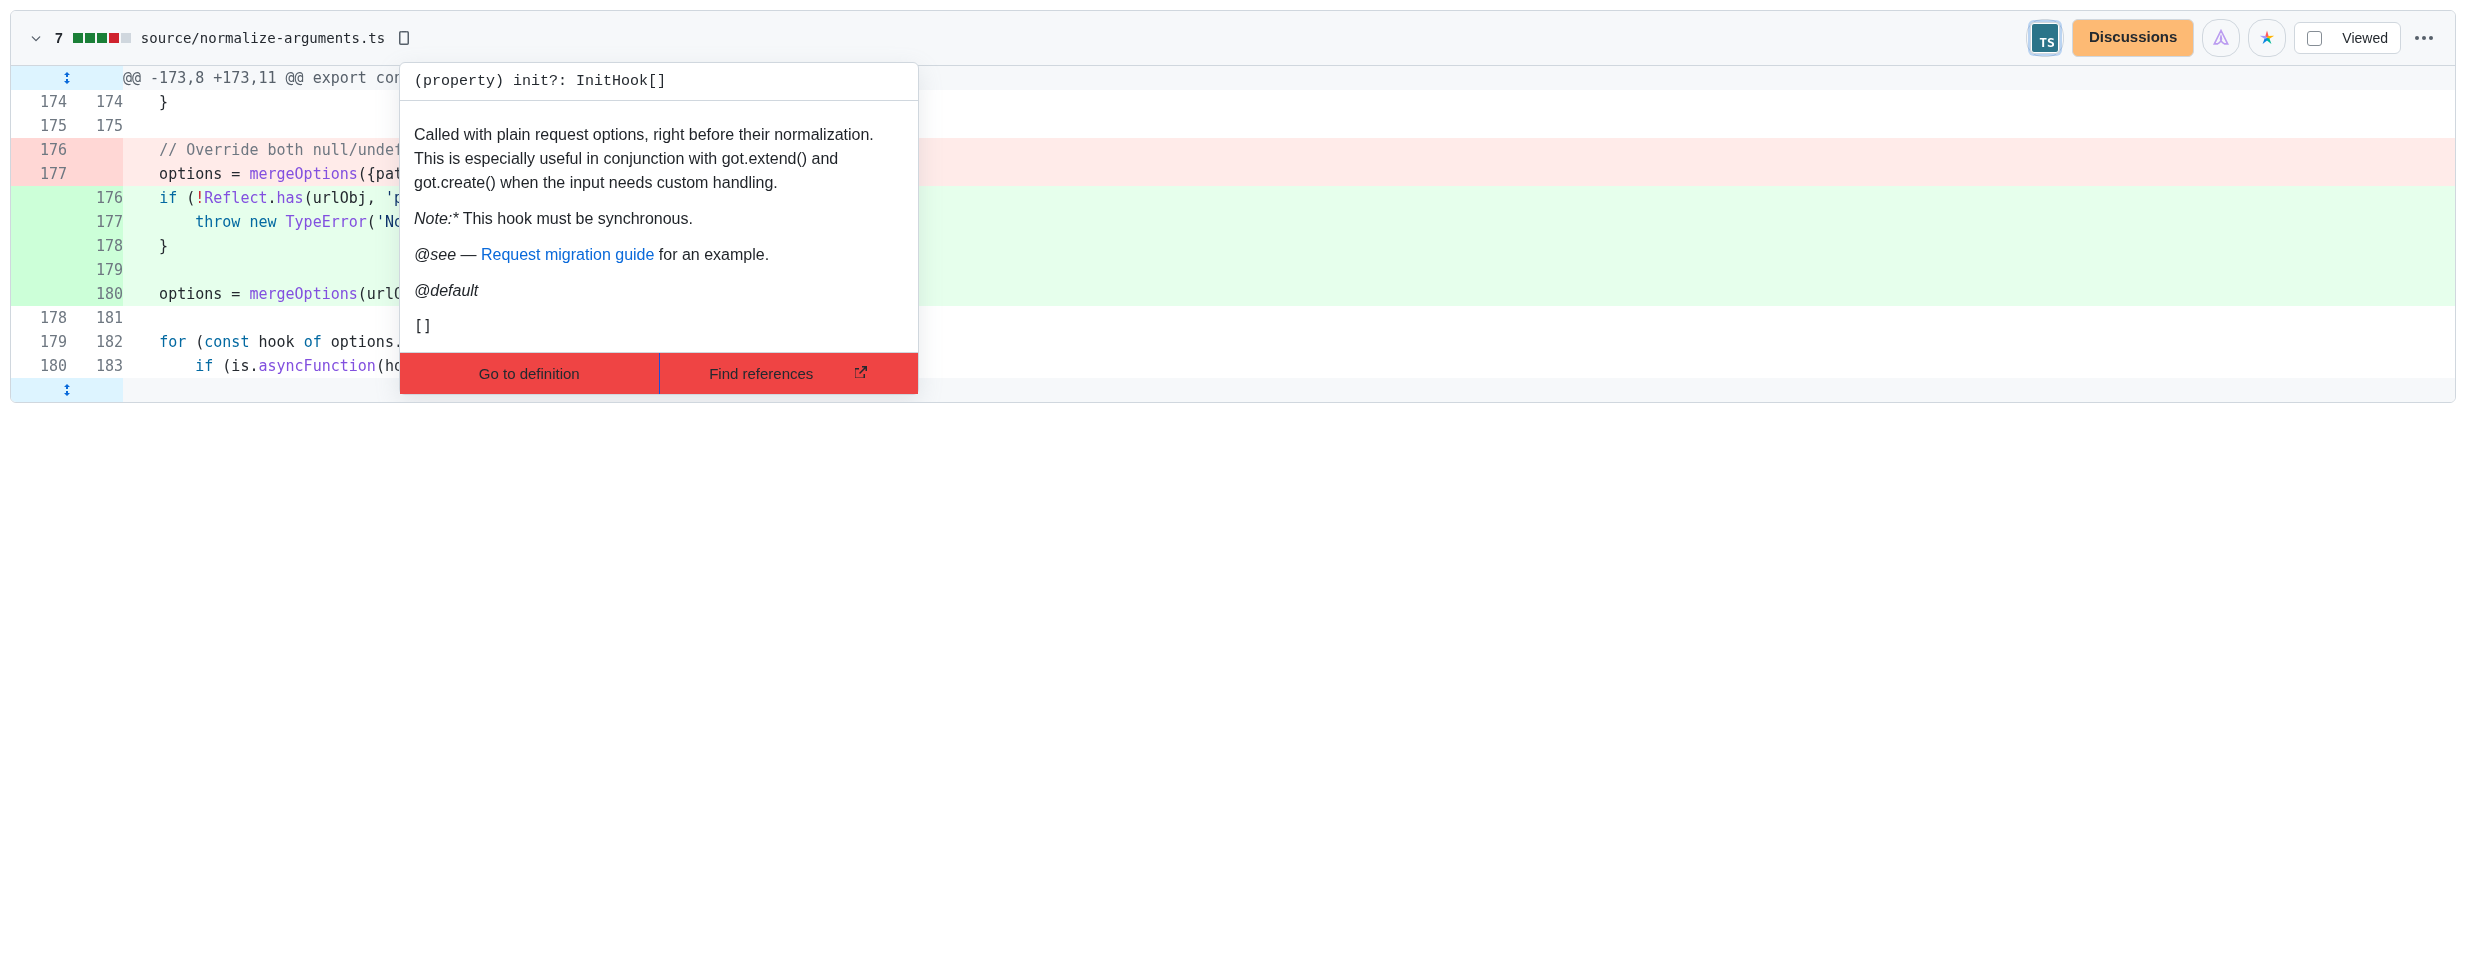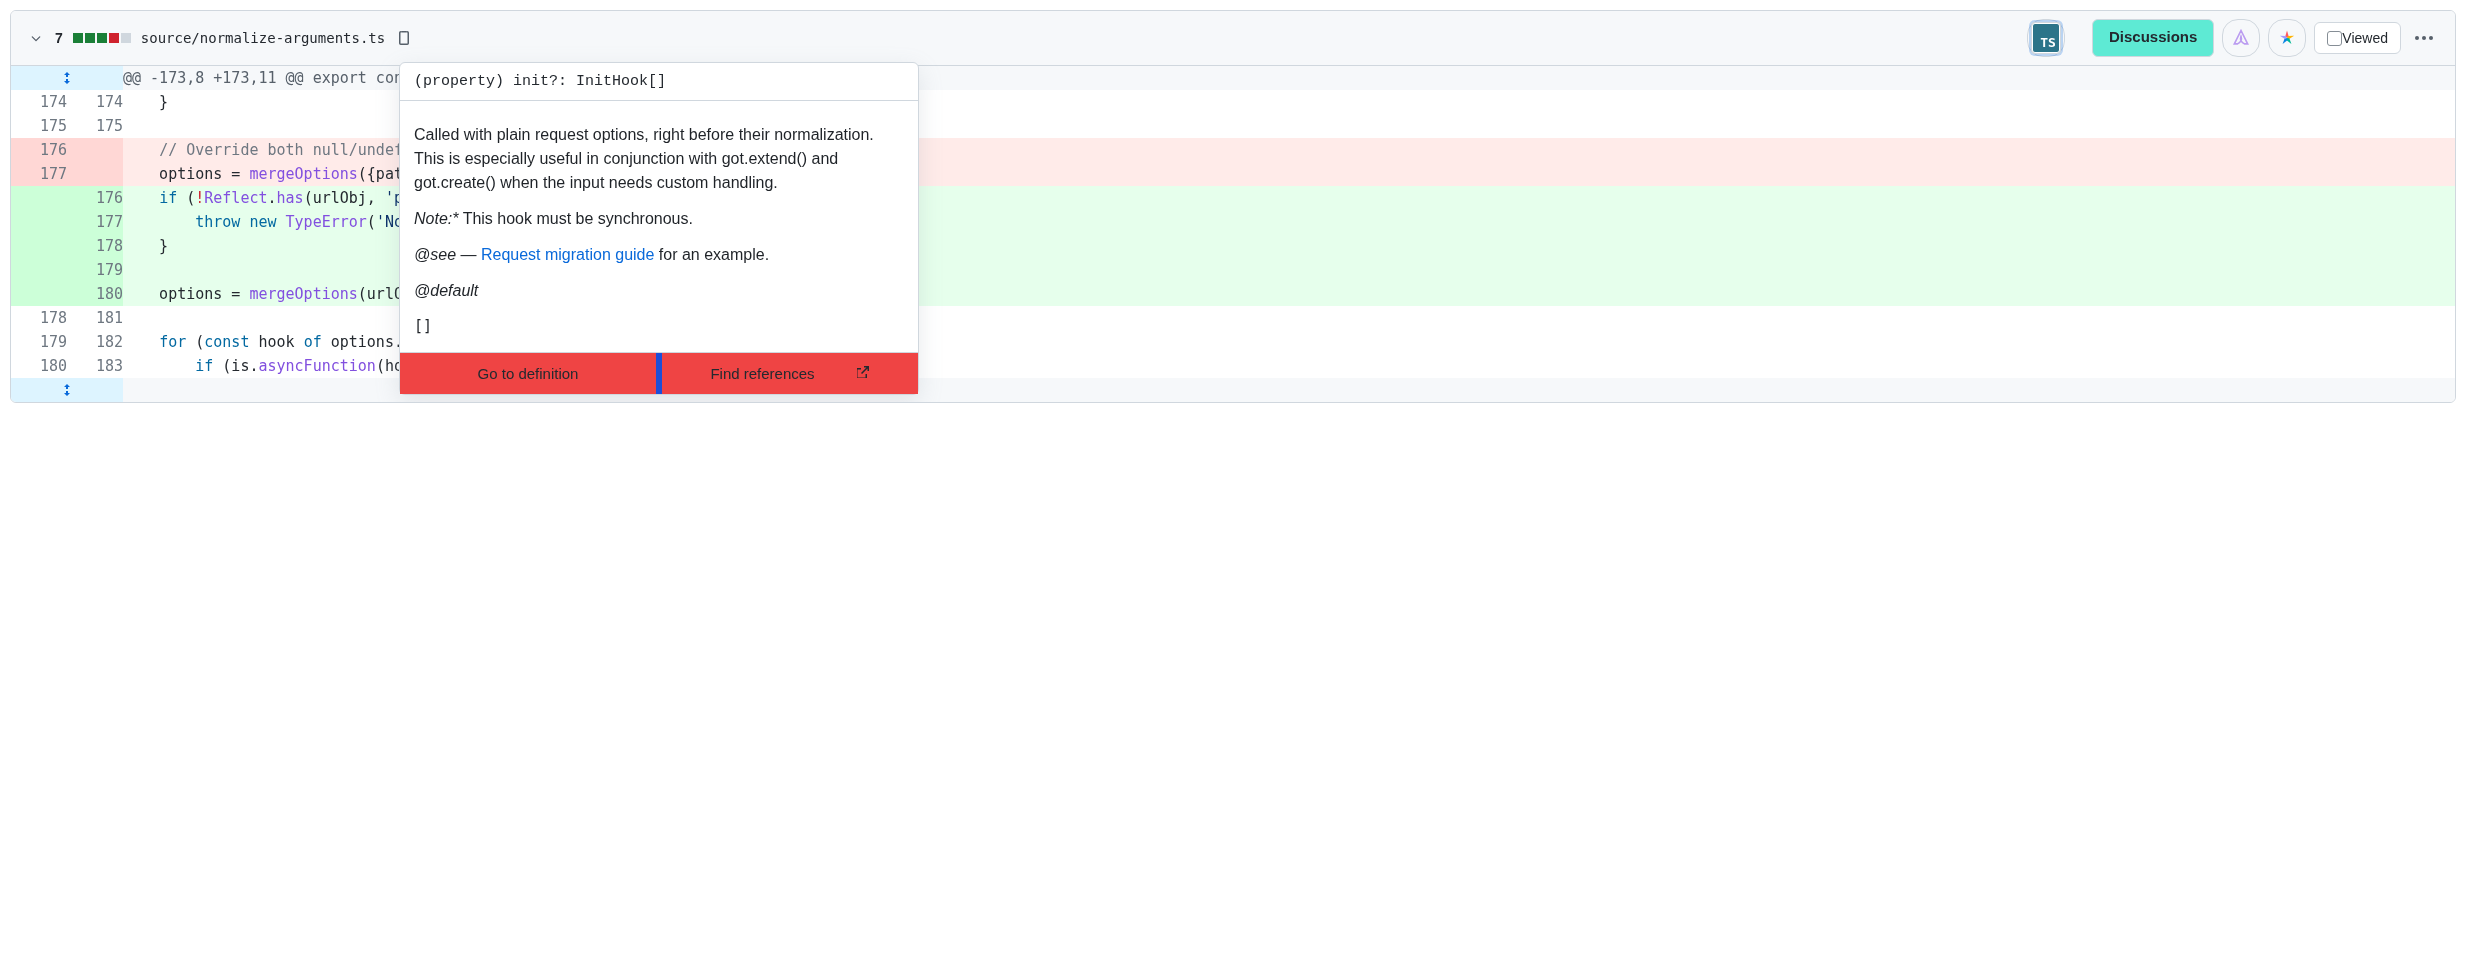--- a/index.html
+++ b/index.html
@@ -36,22 +36,22 @@
   .file-path { font-family: ui-monospace, SFMono-Regular, Menlo, Consolas, monospace; font-size: 14px; color: #24292f; }
   .clip-icon { color: #57606a; width:18px; height:18px; display:flex; align-items:center; justify-content:center; cursor:pointer; }
   .file-header-right { display: flex; align-items: center; gap: 8px; }
   .group { display:flex; gap:8px; }
   .icon-btn {
     border: 1px solid #d0d7de; border-radius: 16px; background: #f6f8fa;
     width: 38px; height: 38px; display:flex; align-items:center; justify-content:center;
     cursor:pointer; font-weight:700; font-size:13px;
   }
   .ts-badge { background: #2b7489; color:#fff; border-radius:3px; width:30px; height:30px; display:flex; align-items:flex-end; justify-content:flex-end; padding:2px 3px; font-family: ui-monospace, monospace; font-weight:700; font-size:13px; border:1px solid #fff; box-shadow: 0 0 0 1px #d0d7de, 0 0 0 3px rgba(9,105,218,.25); }
-  .pill-btn { border:1px solid #d0d7de; border-radius:6px; background:#5eead4; padding: 8px 16px; font-weight:600; cursor:pointer; font-size:15px;margin-left:19px; }
-  .viewed-box { border:1px solid #d0d7de; border-radius:6px; background:#fff; padding:7px 12px; display:flex; align-items:center; gap:0; cursor:pointer; }
+  .pill-btn { border:1px solid #d0d7de; border-radius:6px; background:#fdba74; padding: 8px 16px; font-weight:600; cursor:pointer; font-size:15px; }
+  .viewed-box { border:1px solid #d0d7de; border-radius:6px; background:#fff; padding:7px 12px; display:flex; align-items:center; gap:20px; cursor:pointer; }
   .viewed-check { width:15px; height:15px; border:1px solid #868e96; border-radius:3px; background:#fff; }
   .dots { display:flex; gap:3px; padding:0 6px; cursor:pointer; }
   .dots span { width:4px; height:4px; border-radius:50%; background:#57606a; }
 
   
   .diff-table { width:100%; border-collapse:collapse; table-layout:fixed; }
   .diff-table td { vertical-align:top; padding:0; font-family: ui-monospace, SFMono-Regular, Menlo, Consolas, monospace; font-size:15px; line-height:24px; height:24px; }
   .num { width:56px; text-align:right; padding-right:10px; color:#6e7781; user-select:none; background:transparent; }
   .num.del-bg { background:#ffd7d5; }
   .num.add-bg { background:#ccffd8; }
@@ -80,21 +80,21 @@
     display:flex; flex-direction:column;
   }
   .pop-sig { font-family: Liberation Mono, monospace; font-size:15px; padding:10px 14px; border-bottom:1px solid #d0d7de; }
   .pop-body { padding:10px 14px 12px; font-size:16px; color:#1f2328; line-height:1.5; }
   .pop-body p { margin:12px 0 12px; }
   .pop-body .tag { font-style:italic; }
   .pop-body a { color:#0969da; text-decoration:none; }
   .pop-code { font-family: ui-monospace, monospace; font-size:15px; }
   .pop-actions { display:flex; border-top:1px solid #d0d7de; }
   .pop-act { flex:1; text-align:left; padding:12px 0; font-weight:400; background:#ef4444; cursor:pointer; font-size:15px; display:flex; align-items:center; justify-content:center; gap:6px; }
-  .pop-act + .pop-act { border-left:6px solid #1d4ed8;gap:39px; }
+  .pop-act + .pop-act { border-left:1px solid #1d4ed8;gap:39px; }
 </style>
 </head>
 <body>
 
 <div class="diff-frame">
 
   <div class="file-header">
     <div class="file-header-left">
       <div class="chev">
         <svg width="14" height="14" viewBox="0 0 16 16" fill="currentColor">

